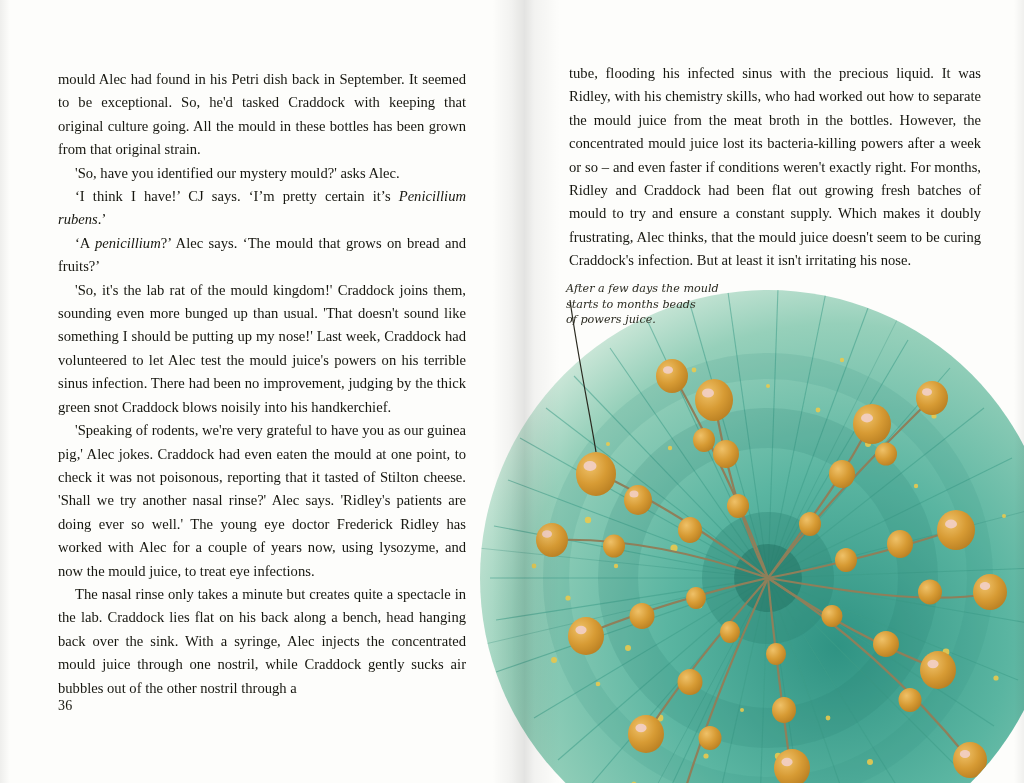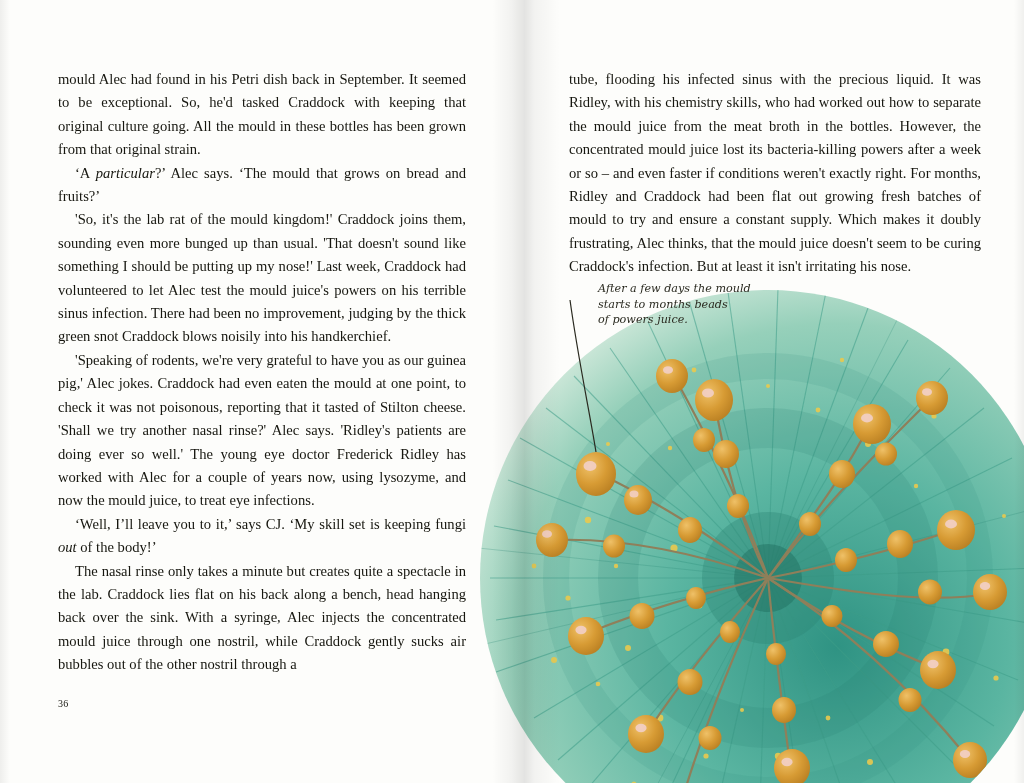--- a/index.html
+++ b/index.html
@@ -70,37 +70,37 @@
     text-justify: inter-word;
     color: #16160f;
   }
   .col-left {
     left: 58px;
     top: 68px;
     width: 408px;
   }
   .col-right {
     left: 57px;
-    top: 68px;
+    top: 62px;
     width: 412px;
   }
 
   p {
     margin: 0;
   }
   p.indent {
     text-indent: 17px;
   }
   em { font-style: italic; }
 
   .folio {
     position: absolute;
     left: 58px;
     top: 698px;
-    font-size: 10px;
+    font-size: 14px;
     color: #16160f;
     letter-spacing: 0.3px;
   }
 
   
   .illus {
     position: absolute;
     left: 438px;
     top: 248px;
     width: 600px;
@@ -114,36 +114,36 @@
     position: absolute;
     left: 566px;
     top: 281px;
     width: 168px;
     z-index: 30;
     font-family: "DejaVu Serif", serif;
     font-size: 11.2px;
     line-height: 15.6px;
     font-style: italic;
     color: #2a2a20;
-    margin-left: 32px;
   }
   .caption div { white-space: nowrap; }
 </style>
 </head>
 <body>
 
 <div class="spread">
 
   <div class="page page-left">
     <div class="col col-left">
       <p>mould Alec had found in his Petri dish back in September. It seemed to be exceptional. So, he'd tasked Craddock with keeping that original culture going. All the mould in these bottles has been grown from that original strain.</p>
-      <p class="indent">‘A <em>particular</em>?’ Alec says. ‘The mould that grows on bread and fruits?’</p>
+      <p class="indent">'So, have you identified our mystery mould?' asks Alec.</p>
+      <p class="indent">‘I think I have!’ CJ says. ‘I’m pretty certain it’s <em>Penicillium rubens</em>.’</p>
+      <p class="indent">‘A <em>penicillium</em>?’ Alec says. ‘The mould that grows on bread and fruits?’</p>
       <p class="indent">'So, it's the lab rat of the mould kingdom!' Craddock joins them, sounding even more bunged up than usual. 'That doesn't sound like something I should be putting up my nose!' Last week, Craddock had volunteered to let Alec test the mould juice's powers on his terrible sinus infection. There had been no improvement, judging by the thick green snot Craddock blows noisily into his handkerchief.</p>
       <p class="indent">'Speaking of rodents, we're very grateful to have you as our guinea pig,' Alec jokes. Craddock had even eaten the mould at one point, to check it was not poisonous, reporting that it tasted of Stilton cheese. 'Shall we try another nasal rinse?' Alec says. 'Ridley's patients are doing ever so well.' The young eye doctor Frederick Ridley has worked with Alec for a couple of years now, using lysozyme, and now the mould juice, to treat eye infections.</p>
-      <p class="indent">‘Well, I’ll leave you to it,’ says CJ. ‘My skill set is keeping fungi <em>out</em> of the body!’</p>
       <p class="indent">The nasal rinse only takes a minute but creates quite a spectacle in the lab. Craddock lies flat on his back along a bench, head hanging back over the sink. With a syringe, Alec injects the concentrated mould juice through one nostril, while Craddock gently sucks air bubbles out of the other nostril through a</p>
     </div>
     <div class="folio">36</div>
   </div>
 
   <div class="page page-right">
     <div class="col col-right">
       <p>tube, flooding his infected sinus with the precious liquid. It was Ridley, with his chemistry skills, who had worked out how to separate the mould juice from the meat broth in the bottles. However, the concentrated mould juice lost its bacteria-killing powers after a week or so – and even faster if conditions weren't exactly right. For months, Ridley and Craddock had been flat out growing fresh batches of mould to try and ensure a constant supply. Which makes it doubly frustrating, Alec thinks, that the mould juice doesn't seem to be curing Craddock's infection. But at least it isn't irritating his nose.</p>
     </div>
   </div>

